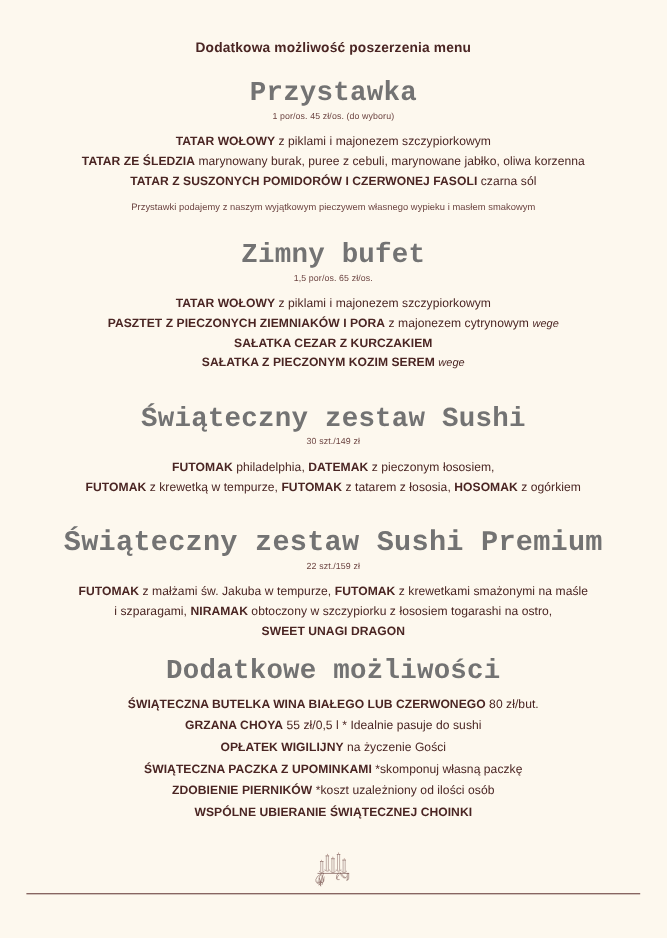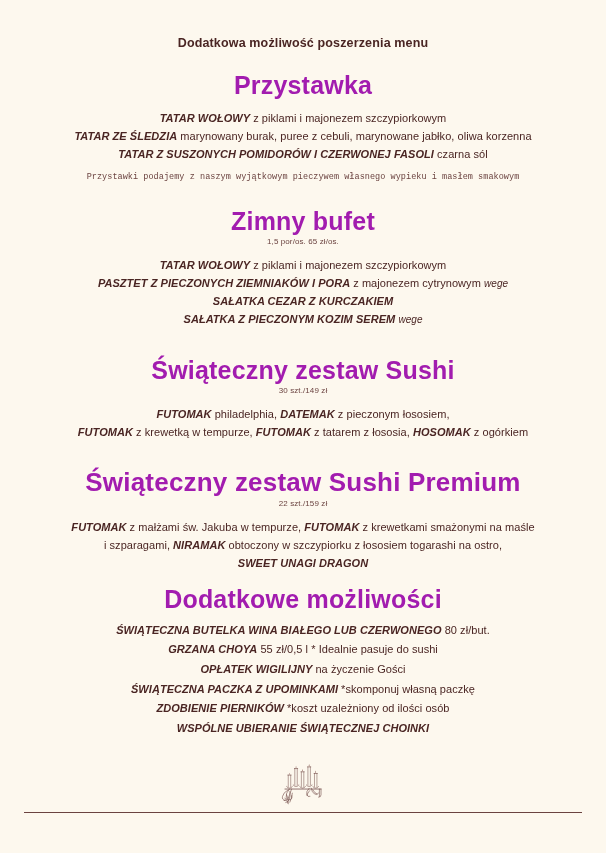--- a/index.html
+++ b/index.html
@@ -36,22 +36,22 @@
     margin-top: 36px;
   }
 
   
   .section {
     text-align: center;
     width: 100%;
   }
 
   .section-title {
-    font-family: Liberation Sans, sans-serif;
-    color: #a21caf;
+    font-family: Liberation Mono, monospace;
+    color: #737373;
     font-size: 25px;
     font-weight: bold;
     letter-spacing: 0.2px;
     line-height: 1.12;
   }
 
   .section-title.small {
     font-size: 26px;
   }
 
@@ -66,35 +66,34 @@
     margin-top: 11px;
   }
 
   .item {
     font-size: 11px;
     line-height: 1.62;
     color: #4A2523;
     letter-spacing: 0.05px;
   }
 
-  .item b { font-weight: bold; font-style: italic; }
+  .item b { font-weight: bold; }
 
   .wege {
     font-family: Liberation Sans, sans-serif;
     font-style: italic;
     font-size: 10px;
     margin-top: 18px;
   }
 
   .note {
     font-size: 8.5px;
     color: #6B4340;
     margin-top: 9px;
     letter-spacing: 0.05px;
-    font-family: Liberation Mono, monospace;
   }
 
   
   .sec-przystawka { margin-top: 21px; }
   .sec-zimny      { margin-top: 25px; }
   .sec-sushi      { margin-top: 27px; }
   .sec-premium    { margin-top: 27px; }
   .sec-dodatkowe  { margin-top: 12px; }
 
   .sec-dodatkowe .items { margin-top: 8px; }
@@ -134,20 +133,21 @@
 </style>
 </head>
 <body>
 
 <div class="page">
 
   <div class="intro">Dodatkowa możliwość poszerzenia menu</div>
 
   <div class="section sec-przystawka">
     <div class="section-title">Przystawka</div>
+    <div class="section-sub">1 por/os. 45 zł/os. (do wyboru)</div>
     <div class="items">
       <div class="item">
         <b>TATAR WOŁOWY</b><span> z piklami i majonezem szczypiorkowym</span>
       </div>
       <div class="item">
         <b>TATAR ZE ŚLEDZIA</b><span>  marynowany burak, puree z cebuli, marynowane jabłko, oliwa korzenna</span>
       </div>
       <div class="item">
         <b>TATAR Z SUSZONYCH POMIDORÓW I CZERWONEJ FASOLI</b><span> czarna sól</span>
       </div>

